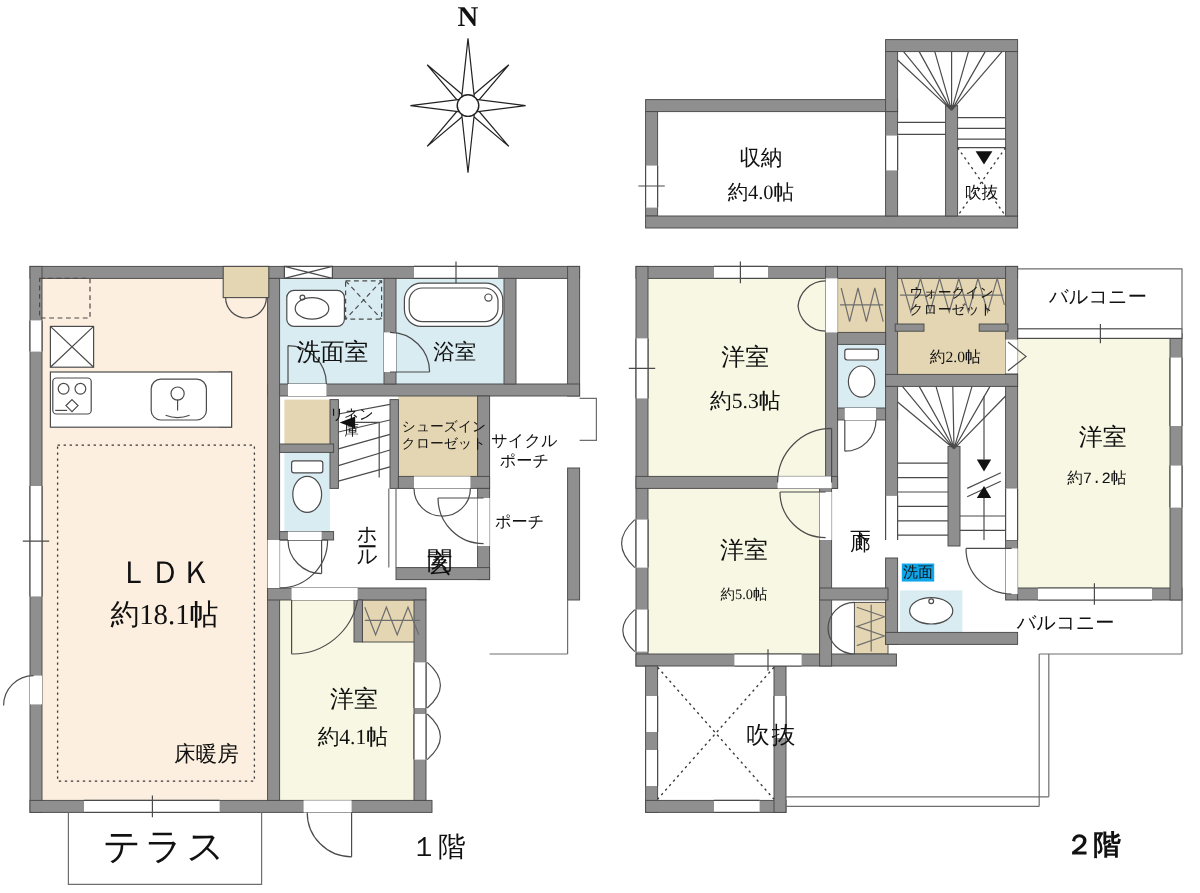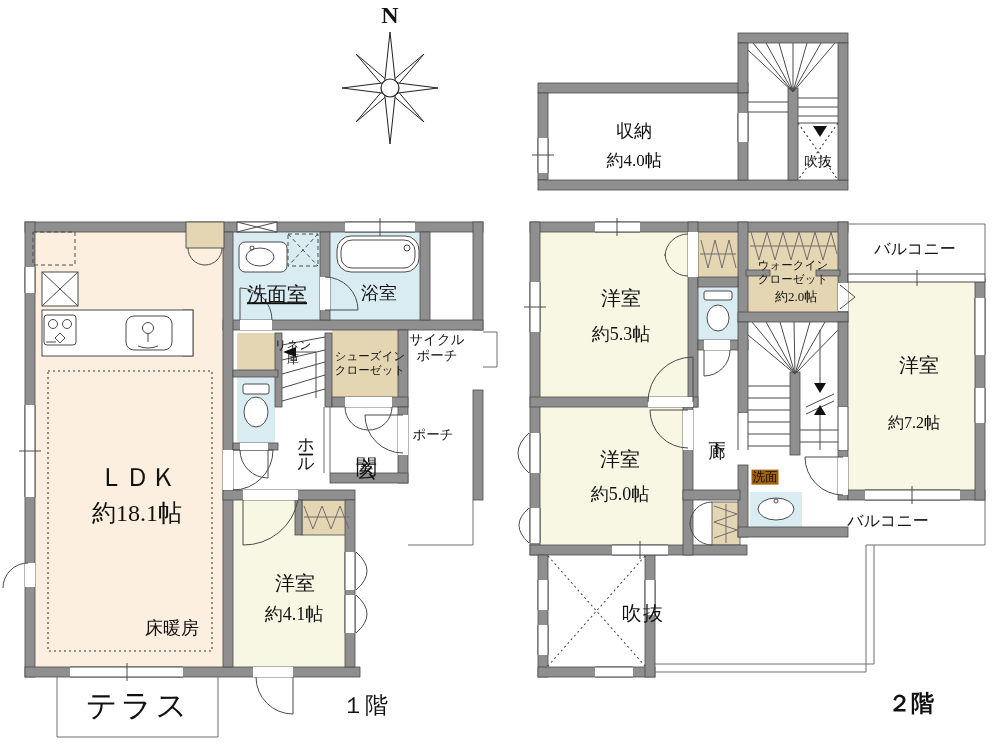--- a/index.html
+++ b/index.html
@@ -367,48 +367,48 @@
     <polygon points="342,88 390,82 438,88 390,94" fill="#fff" stroke="#222" stroke-width="1"></polygon>
     <circle cx="390" cy="88" r="9" fill="#fff" stroke="#222" stroke-width="1.2"></circle>
   </g>
 </svg>
 
 <div class="lbl bold" style="left:390px;top:15px;font-size:24px;">N</div>
 
 <div class="lbl" style="left:138px;top:478px;font-size:26px;">ＬＤＫ</div>
 <div class="lbl" style="left:137px;top:513px;font-size:24px;">約18.1帖</div>
 <div class="lbl" style="left:172px;top:629px;font-size:18px;">床暖房</div>
-<div class="lbl" style="left:277px;top:295px;font-size:20px;text-decoration:underline;">洗面室</div>
+<div class="lbl" style="left:277px;top:295px;font-size:20px;">洗面室</div>
 <div class="lbl" style="left:379px;top:294px;font-size:18px;">浴室</div>
 <div class="lbl" style="left:256px;top:352px;font-size:12px;margin-left:37px;">リネン
 庫</div>
 <div class="lbl vlbl" style="left:306px;top:446px;font-size:17px;">ホール</div>
 <div class="lbl" style="left:370px;top:364px;font-size:11.5px;">シューズイン
 クローゼット</div>
 <div class="lbl vlbl" style="left:366px;top:441px;font-size:21px;">玄関</div>
-<div class="lbl" style="left:437px;top:348px;font-size:13.5px;font-family:Liberation Serif, serif;">サイクル
+<div class="lbl" style="left:437px;top:376px;font-size:13.5px;font-family:Liberation Serif, serif;">サイクル
 ポーチ</div>
 <div class="lbl" style="left:433px;top:435px;font-size:13.5px;">ポーチ</div>
 <div class="lbl" style="left:295px;top:584px;font-size:20px;">洋室</div>
 <div class="lbl" style="left:294px;top:615px;font-size:18px;">約4.1帖</div>
 <div class="lbl" style="left:138px;top:706px;font-size:31px;letter-spacing:.1em;">テラス</div>
 <div class="lbl" style="left:365px;top:706px;font-size:23px;">１階</div>
 
 <div class="lbl" style="left:634px;top:132px;font-size:18px;">収納</div>
 <div class="lbl" style="left:634px;top:161px;font-size:17px;">約4.0帖</div>
 <div class="lbl" style="left:818px;top:162px;font-size:14px;">吹抜</div>
 <div class="lbl" style="left:621px;top:299px;font-size:20px;">洋室</div>
 <div class="lbl" style="left:621px;top:335px;font-size:18px;">約5.3帖</div>
-<div class="lbl" style="left:793px;top:273px;font-size:11.5px;">ウォークイン
+<div class="lbl" style="left:793px;top:252px;font-size:11.5px;">ウォークイン
 クローゼット</div>
 <div class="lbl" style="left:796px;top:297px;font-size:13px;">約2.0帖</div>
 <div class="lbl" style="left:915px;top:249px;font-size:16px;">バルコニー</div>
 <div class="lbl" style="left:919px;top:366px;font-size:20px;">洋室</div>
-<div class="lbl" style="left:914px;top:423px;font-size:16px;">約7.2帖</div>
+<div class="lbl" style="left:914px;top:399px;font-size:13px;font-family:Liberation Mono, monospace;">約7.2帖</div>
 <div class="lbl vlbl" style="left:717px;top:429px;font-size:17px;">廊下</div>
-<div class="lbl" style="left:765px;top:477px;font-size:12.5px;background:#a16207;padding:0 1px;">洗面</div>
+<div class="lbl" style="left:765px;top:477px;font-size:12.5px;background:#0ea5e9;padding:0 1px;">洗面</div>
 <div class="lbl" style="left:620px;top:460px;font-size:20px;">洋室</div>
-<div class="lbl" style="left:620px;top:495px;font-size:18px;">約5.0帖</div>
+<div class="lbl" style="left:620px;top:495px;font-size:12px;">約5.0帖</div>
 <div class="lbl" style="left:643px;top:614px;font-size:20px;letter-spacing:.08em;">吹抜</div>
 <div class="lbl" style="left:888px;top:521px;font-size:16px;">バルコニー</div>
 <div class="lbl" style="left:911px;top:704px;font-size:23px;font-weight:bold;">２階</div>
 
 </div>
 
 </body></html>

